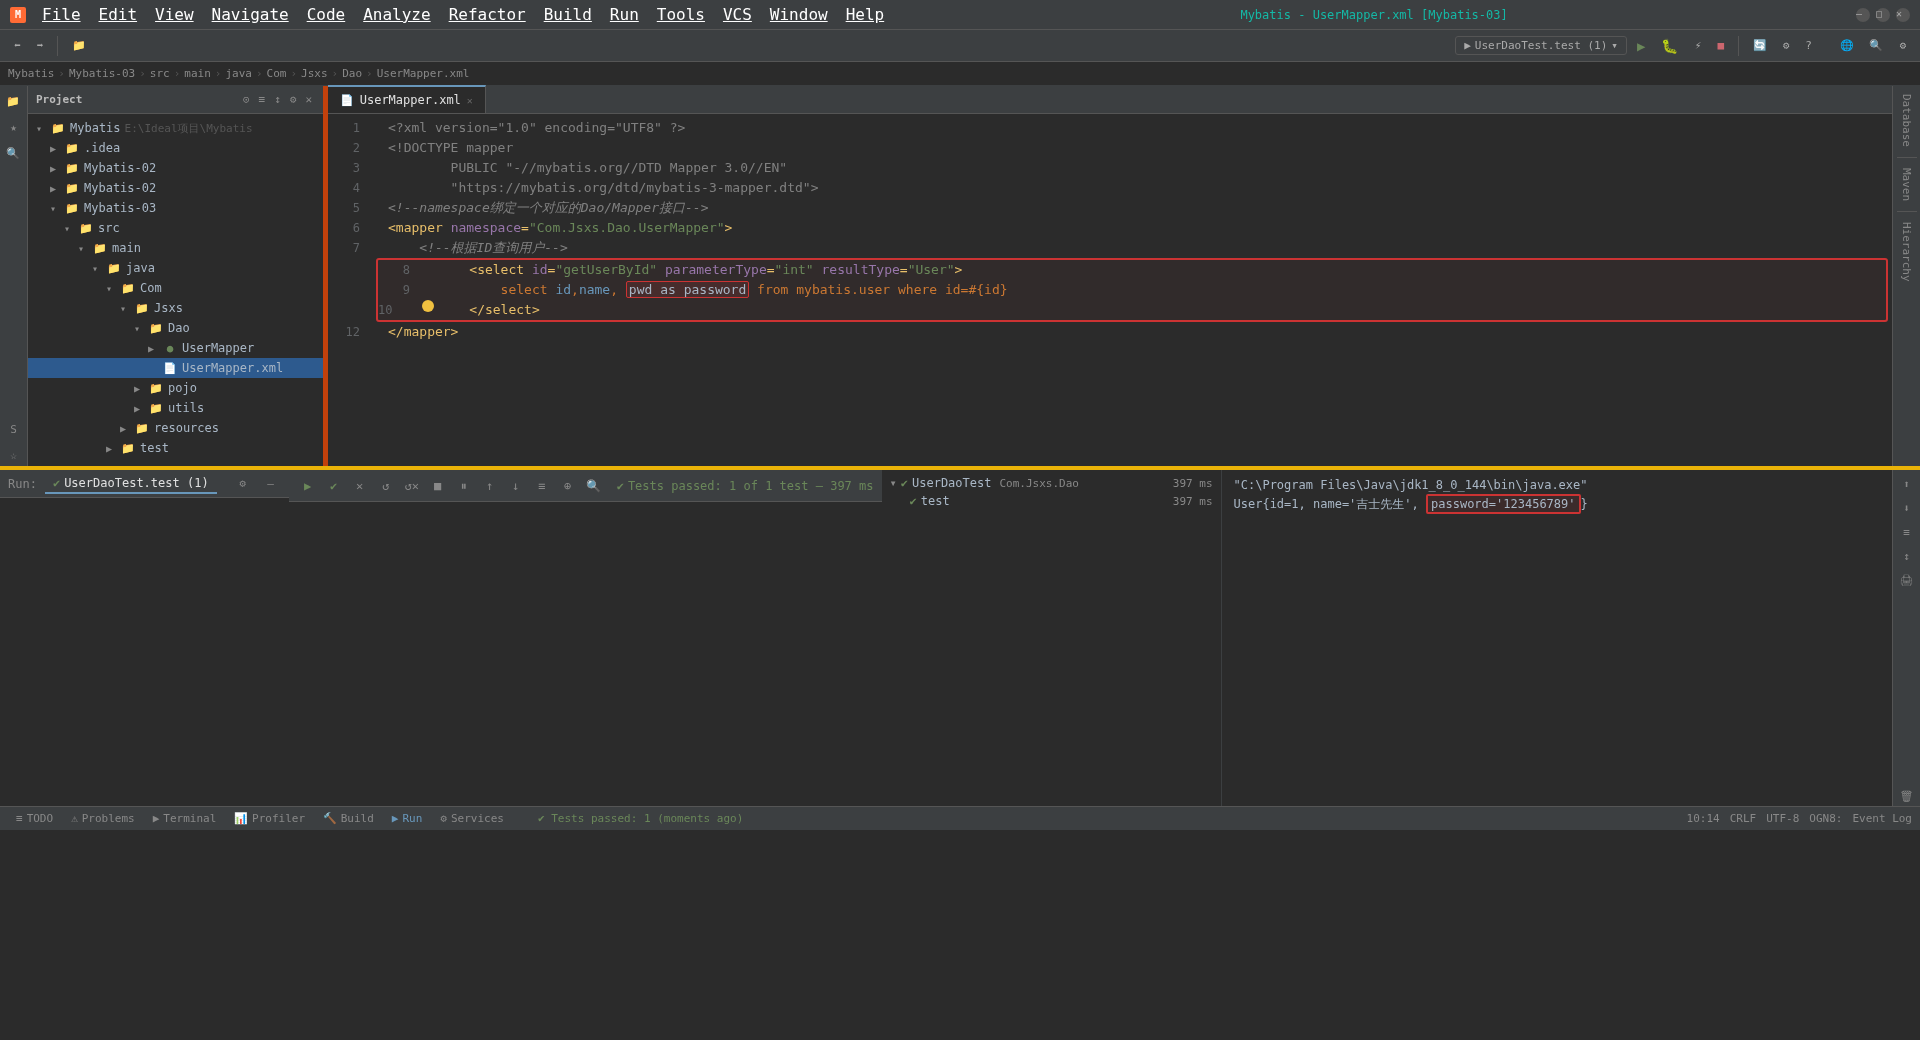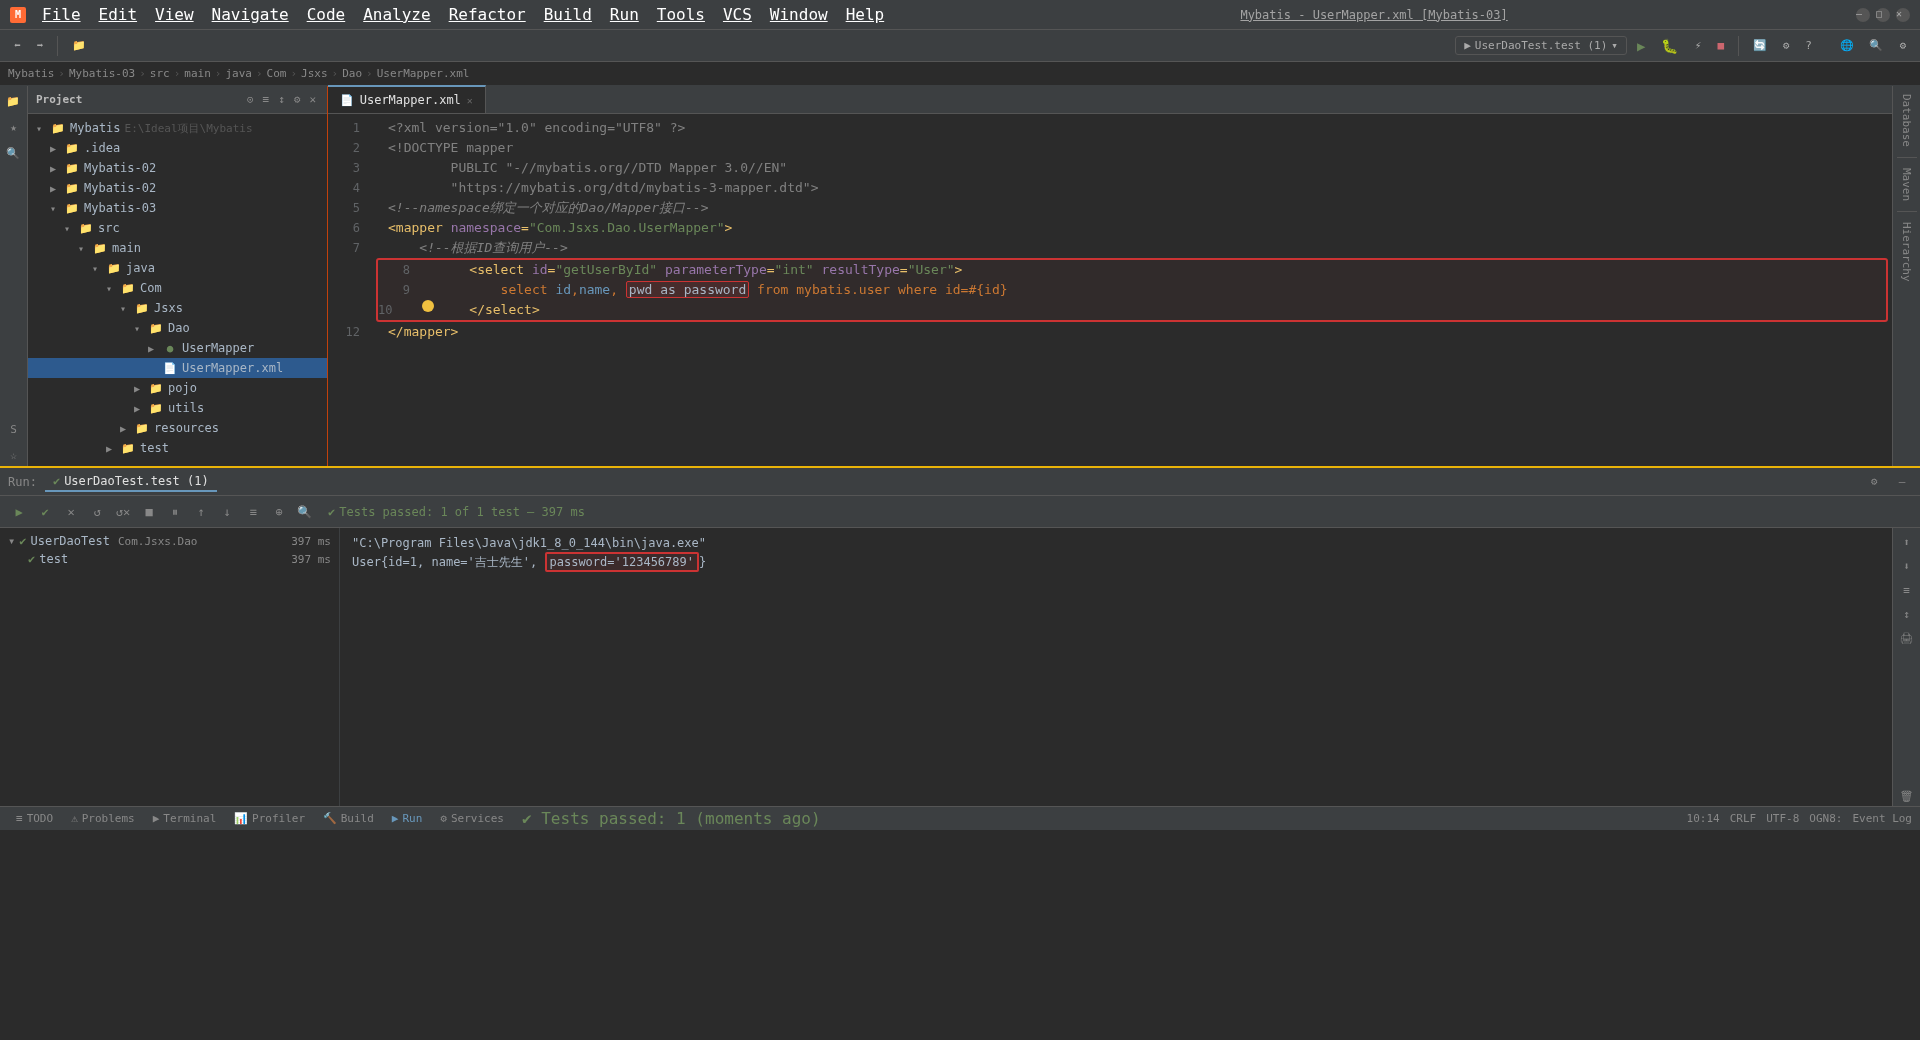--- a/index.html
+++ b/index.html
@@ -41,22 +41,21 @@
     }
     .title-bar-menu span {
       padding: 2px 8px;
       font-size: 16px;
       color: #ffffff;
       cursor: pointer;
       text-decoration: underline;
     }
     .title-bar-center {
       font-size: 12px;
-      color: #a3a3a3;
-      text-decoration: underline;
+      color: #14b8a6;
     }
     .title-bar-controls {
       display: flex;
       gap: 6px;
     }
     .title-bar-controls span {
       width: 14px; height: 14px;
       border-radius: 50%;
       display: inline-block;
       cursor: pointer;
@@ -132,21 +131,21 @@
       display: flex; align-items: center; justify-content: center;
       font-size: 11px;
       color: #888;
       cursor: pointer;
     }
 
     
     .project-panel {
       width: 300px;
       background: #2b2b2b;
-      border-right: 1px solid #c2410c;
+      border-right: 5px solid #c2410c;
       display: flex;
       flex-direction: column;
     }
     .panel-header {
       background: #3c3f41;
       height: 28px;
       display: flex;
       align-items: center;
       justify-content: space-between;
       padding: 0 8px;
@@ -307,23 +306,23 @@
     .bottom-breadcrumb span {
       font-size: 12px;
       color: #888;
     }
     .bottom-breadcrumb .arrow { color: #555; }
 
     
     .run-panel {
       height: 340px;
       background: #2b2b2b;
-      border-top: 2px solid #eab308;
-      display: flex;
-      flex-direction: column;
+      border-top: 4px solid #eab308;
+      display: flex;
+      flex-direction: row;
     }
     .run-panel-header {
       background: #3c3f41;
       height: 28px;
       display: flex;
       align-items: center;
       padding: 0 8px;
       gap: 8px;
       border-bottom: 1px solid #555;
     }
@@ -431,21 +430,21 @@
       display: flex;
       align-items: center;
       gap: 10px;
     }
     .status-item {
       font-size: 11px;
       color: #888;
       cursor: pointer;
       display: flex; align-items: center; gap: 3px;
     }
-    .status-pass { color: #6a8759; font-size: 16px; }
+    .status-pass { color: #6a8759; font-size: 11px; margin-left: 16px; }
     .status-bottom-tabs {
       display: flex; gap: 2px;
     }
     .status-tab {
       font-size: 11px; color: #888; padding: 2px 8px; cursor: pointer;
       display: flex; align-items: center; gap: 4px;
     }
     .status-tab.active { color: #6897bb; }
 
     .green-run-btn {

